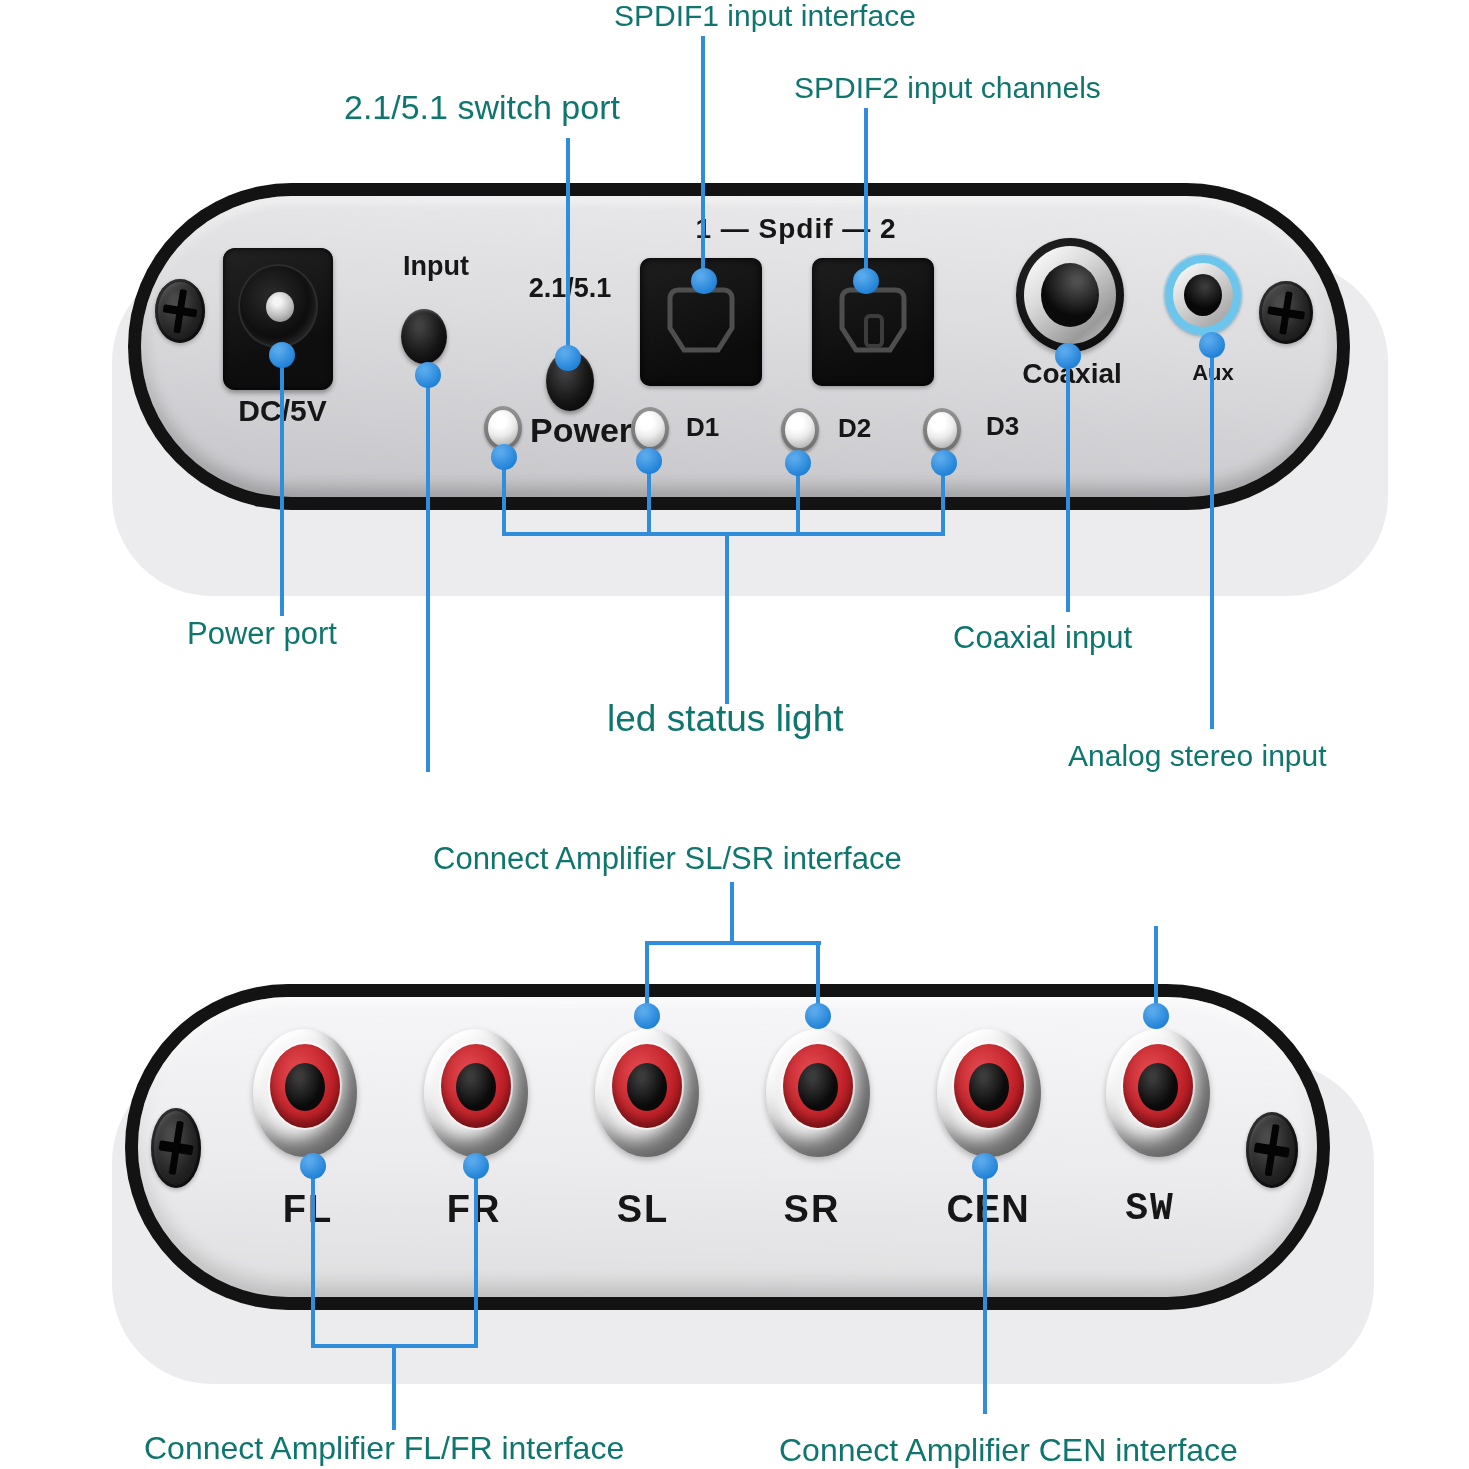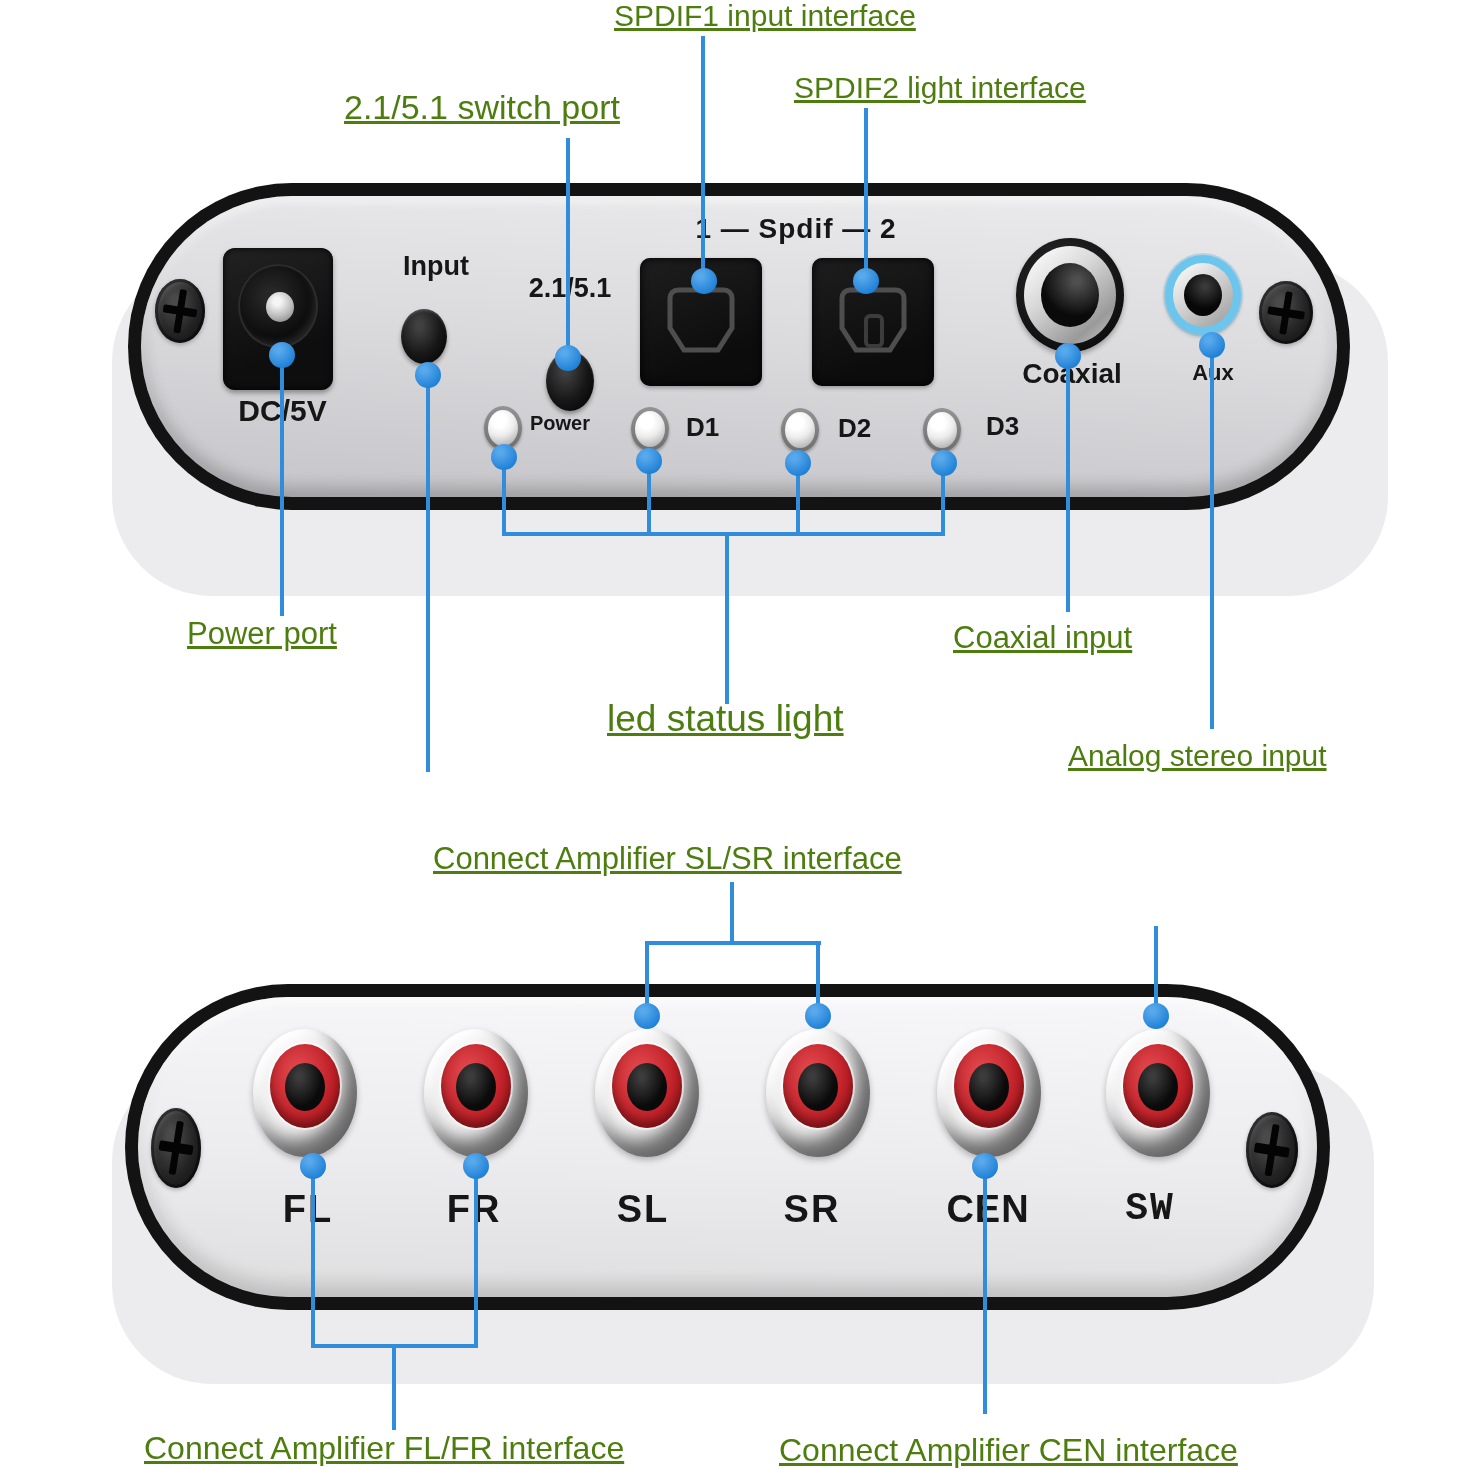--- a/index.html
+++ b/index.html
@@ -77,21 +77,21 @@
        background:radial-gradient(ellipse at 40% 35%, #e0474d 8%, #c3232a 55%, #9d1217 92%);
        box-shadow:inset 0 -7px 10px rgba(0,0,0,.35), 0 0 0 2px rgba(255,255,255,.55);}
   .rca-hole{position:absolute;left:15px;top:19px;width:40px;height:48px;border-radius:50%;
        background:radial-gradient(ellipse at 36% 28%, #3b3b3b 8%, #0a0a0a 62%);}
 
   
   .line{position:absolute;background:#2f8ddc;z-index:30;}
   .vline{width:4px;} .hline{height:4px;}
   .dot{position:absolute;width:26px;height:26px;border-radius:50%;z-index:31;
        background:radial-gradient(circle at 36% 30%, #58a9ec 10%, #1f80d6 75%);}
-  .callout{position:absolute;color:#4d7c0f;z-index:32;white-space:nowrap;line-height:1.05;text-decoration:underline;}
+  .callout{position:absolute;color:#0f766e;z-index:32;white-space:nowrap;line-height:1.05;}
   .fs30{font-size:30px;} .fs31{font-size:31px;} .fs32{font-size:32px;} .fs34{font-size:34px;} .fs37{font-size:37px;}
 </style>
 </head>
 <body>
 
 <div id="stage">
 
   <div class="soft-shadow" style="left:112px;top:262px;width:1276px;height:334px;"></div>
   <div class="soft-shadow" style="left:112px;top:1062px;width:1262px;height:322px;"></div>
 
@@ -134,33 +134,33 @@
   </div>
   <div class="ptxt" style="left:1012px;top:360px;width:120px;font-size:28px;">Coaxial</div>
 
   <div class="aux-ring">
     <div class="aux-silver"></div>
     <div class="aux-hole"></div>
   </div>
   <div class="ptxt" style="left:1182px;top:362px;width:62px;font-size:22px;">Aux</div>
 
   <div class="led" style="left:484px;top:406px;"></div>
-  <div class="ptxt" style="left:530px;top:413px;font-size:20px;text-align:center;">Power</div>
+  <div class="ptxt" style="left:530px;top:413px;font-size:34px;text-align:center;">Power</div>
   <div class="led" style="left:631px;top:407px;"></div>
   <div class="ptxt" style="left:686px;top:414px;font-size:26px;text-align:left;">D1</div>
   <div class="led" style="left:781px;top:408px;"></div>
   <div class="ptxt" style="left:838px;top:415px;font-size:26px;text-align:right;">D2</div>
   <div class="led" style="left:923px;top:408px;"></div>
   <div class="ptxt" style="left:986px;top:413px;font-size:26px;text-align:left;">D3</div>
 
   <div class="callout fs30" style="left:614px;top:0px;">SPDIF1 input interface</div>
   <div class="line vline" style="left:701px;top:36px;height:246px;"></div>
   <div class="dot" style="left:691px;top:268px;"></div>
 
-  <div class="callout fs30" style="left:794px;top:72px;">SPDIF2 light interface</div>
+  <div class="callout fs30" style="left:794px;top:72px;">SPDIF2 input channels</div>
   <div class="line vline" style="left:864px;top:108px;height:174px;"></div>
   <div class="dot" style="left:853px;top:268px;"></div>
 
   <div class="callout fs34" style="left:344px;top:90px;">2.1/5.1 switch port</div>
   <div class="line vline" style="left:566px;top:138px;height:220px;"></div>
   <div class="dot" style="left:555px;top:345px;"></div>
 
   <div class="dot" style="left:269px;top:342px;"></div>
   <div class="line vline" style="left:280px;top:356px;height:260px;"></div>
   <div class="callout fs31" style="left:187px;top:618px;">Power port</div>

